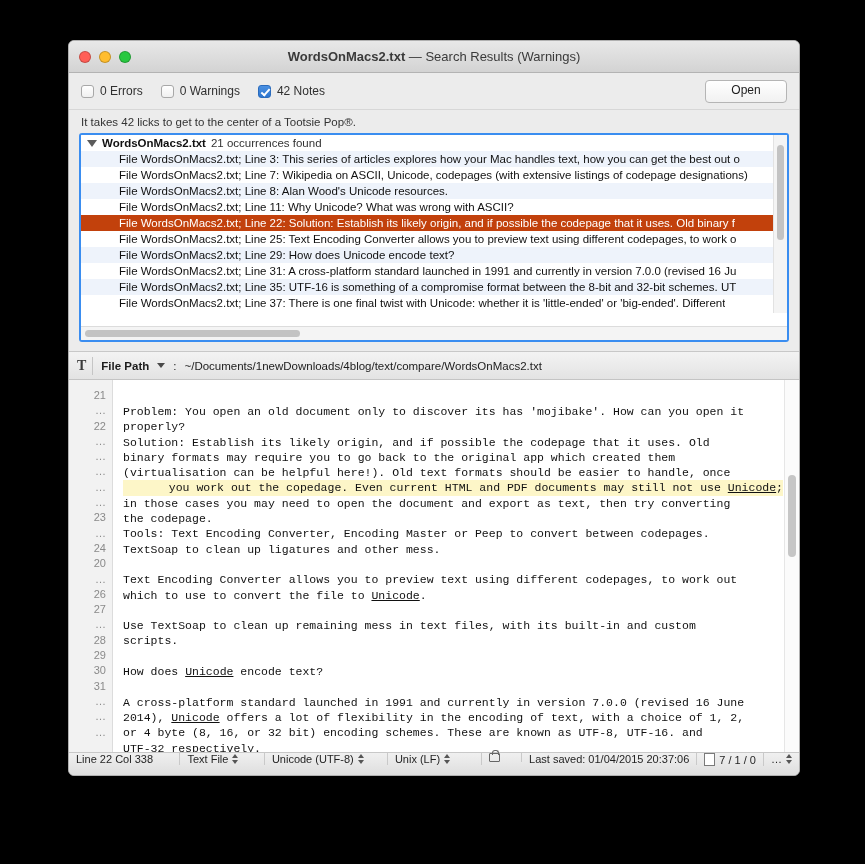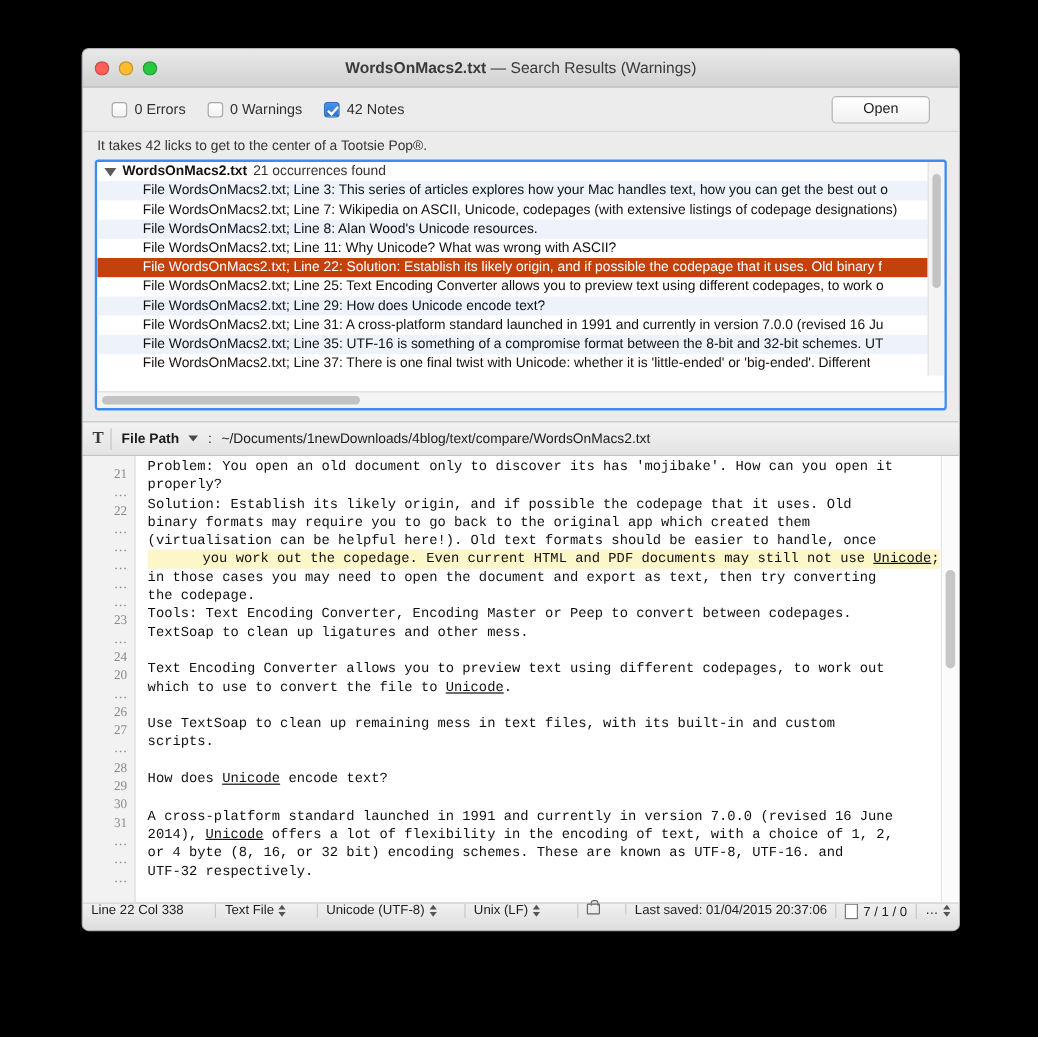--- a/index.html
+++ b/index.html
@@ -58,21 +58,21 @@
     pointer-events: none;
   }
   .title-doc { font-weight: bold; }
   
   .toolbar {
     height: 36px;
     background: #ececec;
     border-bottom: 1px solid #d7d7d7;
     display: flex;
     align-items: center;
-    padding: 0 24px;
+    padding: 0 12px;
     gap: 18px;
     flex: 0 0 auto;
   }
   .chk {
     display: flex;
     align-items: center;
     gap: 6px;
     font-size: 12px;
     color: #303030;
   }
@@ -238,36 +238,36 @@
     background: #fff;
     overflow: hidden;
     position: relative;
     border-bottom: 1px solid #c8c8c8;
   }
   .gutter {
     width: 44px;
     flex: 0 0 44px;
     background: #f2f2f2;
     border-right: 1px solid #dcdcdc;
-    font-family: Liberation Serif, serif;
+    font-family: Liberation Sans, sans-serif;
     font-size: 11px;
     color: #8a8a8a;
     text-align: right;
     padding: 8px 6px 0 0;
     box-sizing: border-box;
     line-height: 15.3px;
     user-select: none;
   }
   .code-text {
     flex: 1 1 auto;
     font-family: "Liberation Mono", monospace;
     font-size: 11.5px;
     line-height: 15.3px;
     color: #111;
-    padding: 2px 16px 0 10px;
+    padding: 24px 16px 0 10px;
     white-space: pre-wrap;
     box-sizing: border-box;
     overflow: hidden;
   }
   .hl { background: #fdf6c8; text-align: right; }
   .uline { text-decoration: underline; }
   .vscroll-code {
     position: absolute;
     right: 0; top: 0; bottom: 0;
     width: 14px;

